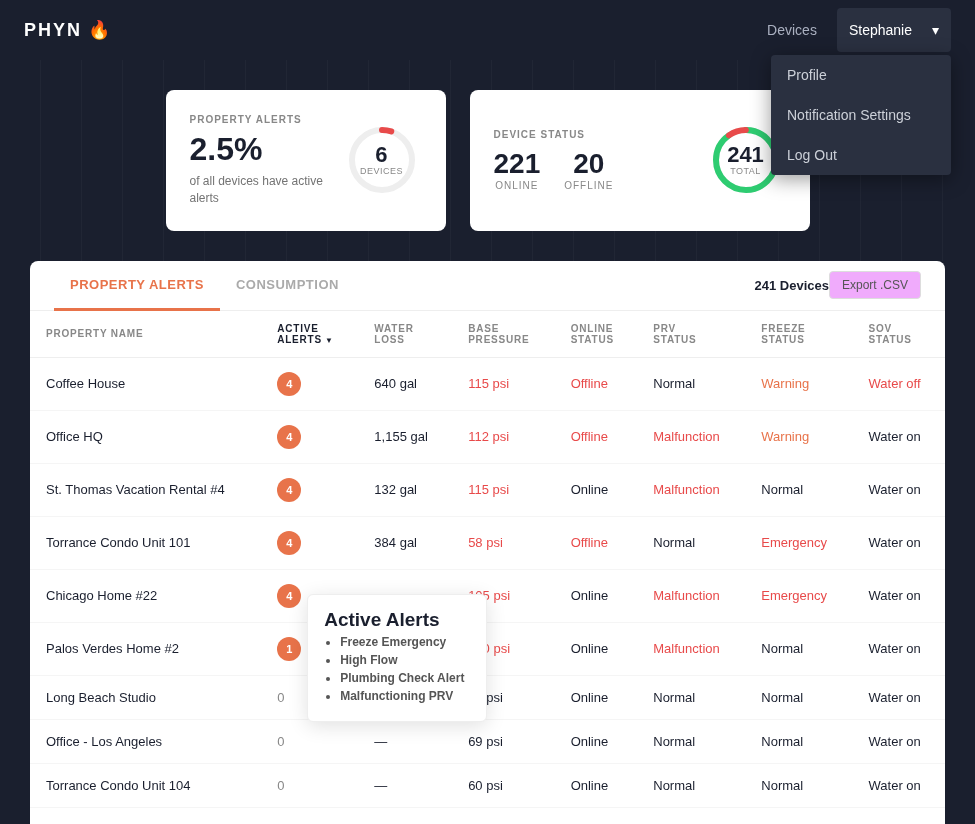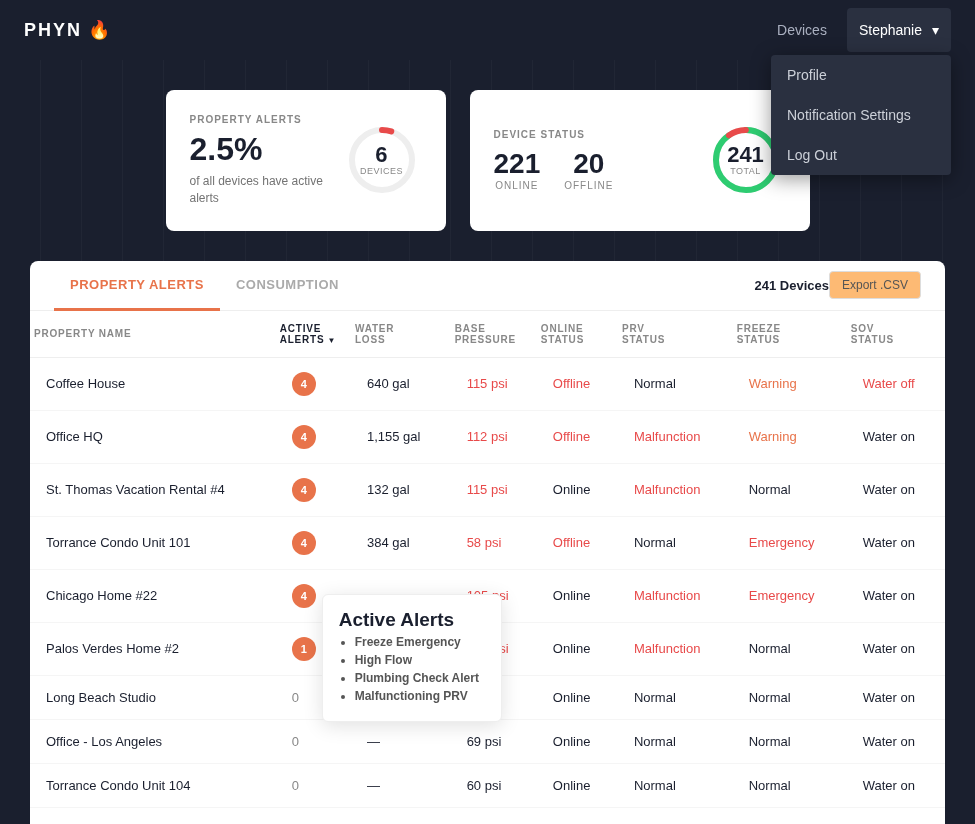--- a/index.html
+++ b/index.html
@@ -38,21 +38,21 @@
       color: #aab0c0;
       font-size: 14px;
       cursor: pointer;
     }
     .user-menu-btn {
       color: white;
       font-size: 14px;
       cursor: pointer;
       display: flex;
       align-items: center;
-      gap: 10px;
+      gap: 20px;
       background: #2a3040;
       padding: 14px 12px;
       border-radius: 4px;
     }
 
     
     .dropdown-menu {
       position: absolute;
       top: 55px;
       right: 24px;
@@ -217,42 +217,42 @@
       display: flex;
       align-items: center;
       gap: 0;
     }
     .device-count {
       font-size: 13px;
       color: #888;
     }
     .device-count span { font-weight: 600; color: #1a1f2e; }
     .export-btn {
-      background: #fdba74;
+      background: #f0abfc;
       border: 1px solid #ddd;
       border-radius: 4px;
       padding: 6px 12px;
       font-size: 12px;
       color: #555;
       cursor: pointer;
       font-weight: 500;
     }
 
     
     .table-container { overflow-x: auto; }
     table {
       width: 100%;
       border-collapse: collapse;
       font-size: 13px;
     }
     thead tr {
       border-bottom: 1px solid #eee;
     }
     thead th {
-      padding: 12px 4px;
+      padding: 12px 16px;
       text-align: left;
       font-size: 10px;
       font-weight: 700;
       color: #888;
       letter-spacing: 0.8px;
       text-transform: uppercase;
       white-space: nowrap;
     }
     thead th.sortable {
       cursor: pointer;

